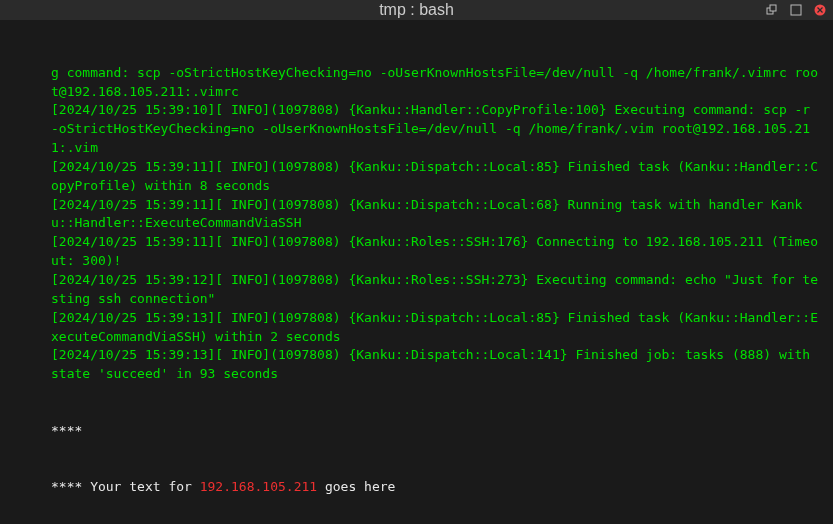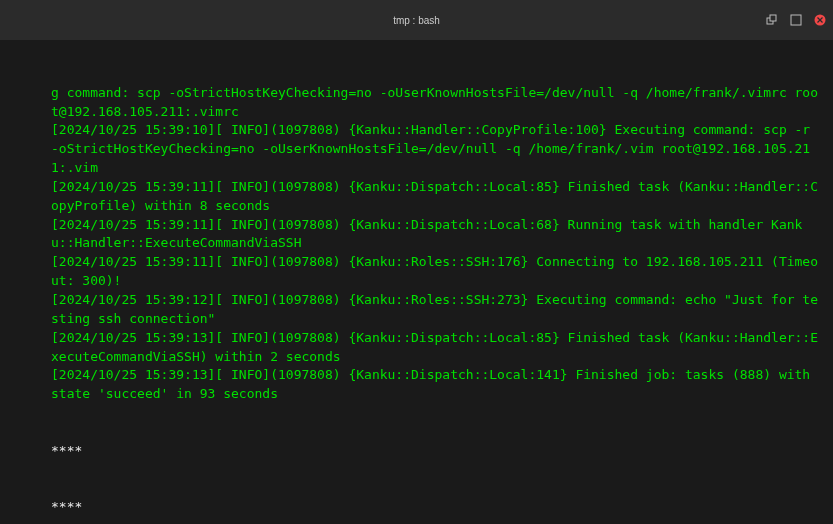--- a/index.html
+++ b/index.html
@@ -7,27 +7,27 @@
       background: #1a1a1a;
       font-family: 'DejaVu Sans Mono', 'Consolas', monospace;
       font-size: 13px;
       width: 833px;
       height: 524px;
       overflow: hidden;
       color: #00e000;
     }
     .titlebar {
       background: #2b2b2b;
-      height: 40px;
+      height: 20px;
       display: flex;
       align-items: center;
       justify-content: center;
       position: relative;
       color: #ccc;
-      font-size: 10px;
+      font-size: 16px;
       font-family: sans-serif;
     }
     .title-controls {
       position: absolute;
       right: 6px;
       display: flex;
       gap: 10px;
       align-items: center;
     }
     .title-controls span {
@@ -75,16 +75,17 @@
           <line x1="3.5" y1="3.5" x2="8.5" y2="8.5" stroke="#2b2b2b" stroke-width="1.2"></line>
           <line x1="8.5" y1="3.5" x2="3.5" y2="8.5" stroke="#2b2b2b" stroke-width="1.2"></line>
         </svg>
     </span>
   </div>
 </div>
 
 <div class="terminal">
   <div id="log-lines"><span class="line green">g command: scp -oStrictHostKeyChecking=no -oUserKnownHostsFile=/dev/null -q /home/frank/.vimrc root@192.168.105.211:.vimrc</span><span class="line green">[2024/10/25 15:39:10][ INFO](1097808) {Kanku::Handler::CopyProfile:100} Executing command: scp -r -oStrictHostKeyChecking=no -oUserKnownHostsFile=/dev/null -q /home/frank/.vim root@192.168.105.211:.vim</span><span class="line green">[2024/10/25 15:39:11][ INFO](1097808) {Kanku::Dispatch::Local:85} Finished task (Kanku::Handler::CopyProfile) within 8 seconds</span><span class="line green">[2024/10/25 15:39:11][ INFO](1097808) {Kanku::Dispatch::Local:68} Running task with handler Kanku::Handler::ExecuteCommandViaSSH</span><span class="line green">[2024/10/25 15:39:11][ INFO](1097808) {Kanku::Roles::SSH:176} Connecting to 192.168.105.211 (Timeout: 300)!</span><span class="line green">[2024/10/25 15:39:12][ INFO](1097808) {Kanku::Roles::SSH:273} Executing command: echo "Just for testing ssh connection"</span><span class="line green">[2024/10/25 15:39:13][ INFO](1097808) {Kanku::Dispatch::Local:85} Finished task (Kanku::Handler::ExecuteCommandViaSSH) within 2 seconds</span><span class="line green">[2024/10/25 15:39:13][ INFO](1097808) {Kanku::Dispatch::Local:141} Finished job: tasks (888) with state 'succeed' in 93 seconds</span></div>
   <span class="line white">****</span>
+  <span class="line"><span class="white">**** </span><span class="white">Your text for </span><span class="red">192.168.105.211</span><span class="white"> goes here</span></span>
   <span class="line white">****</span>
   
   
 </div>
 
 </body></html>

